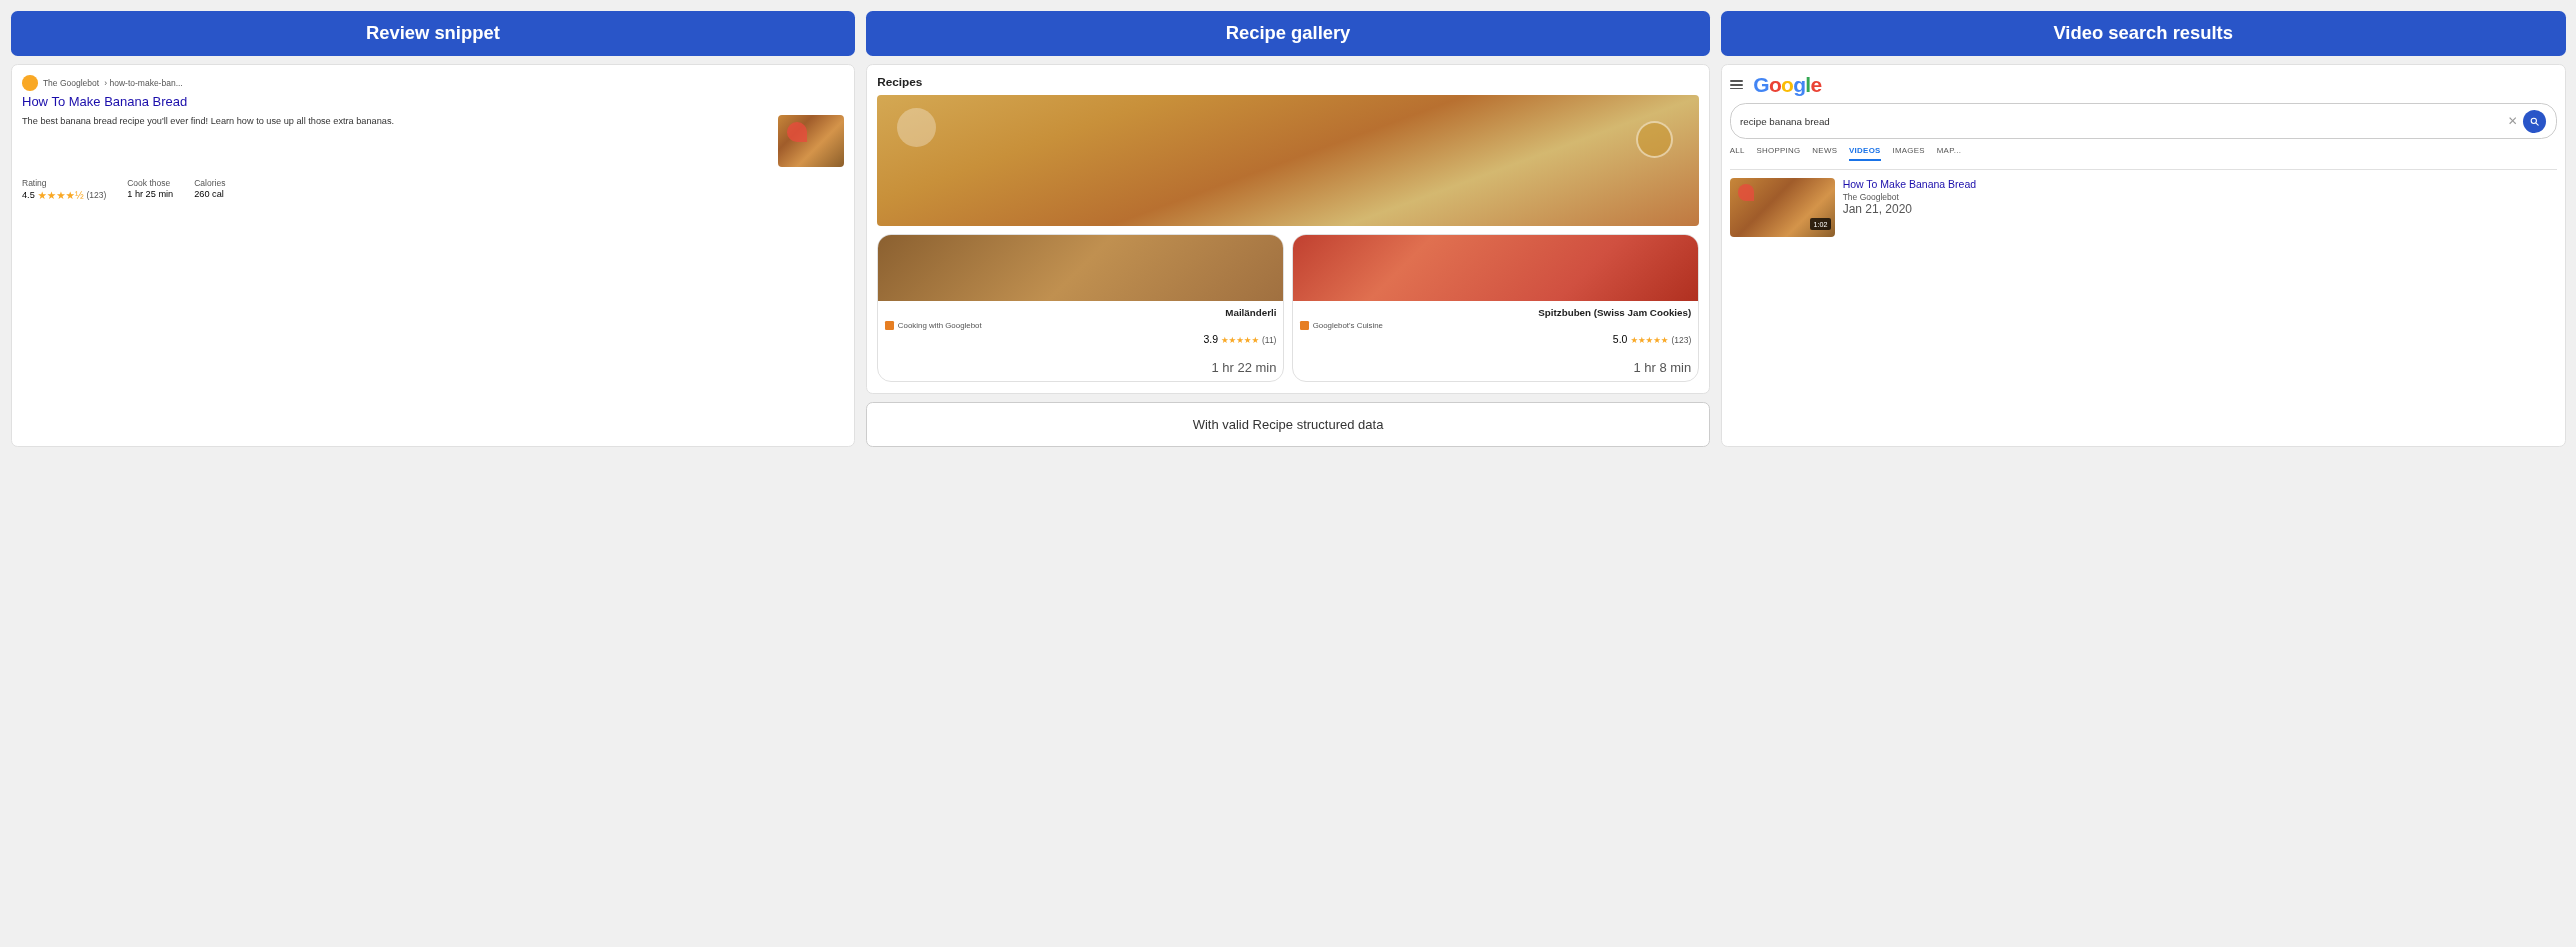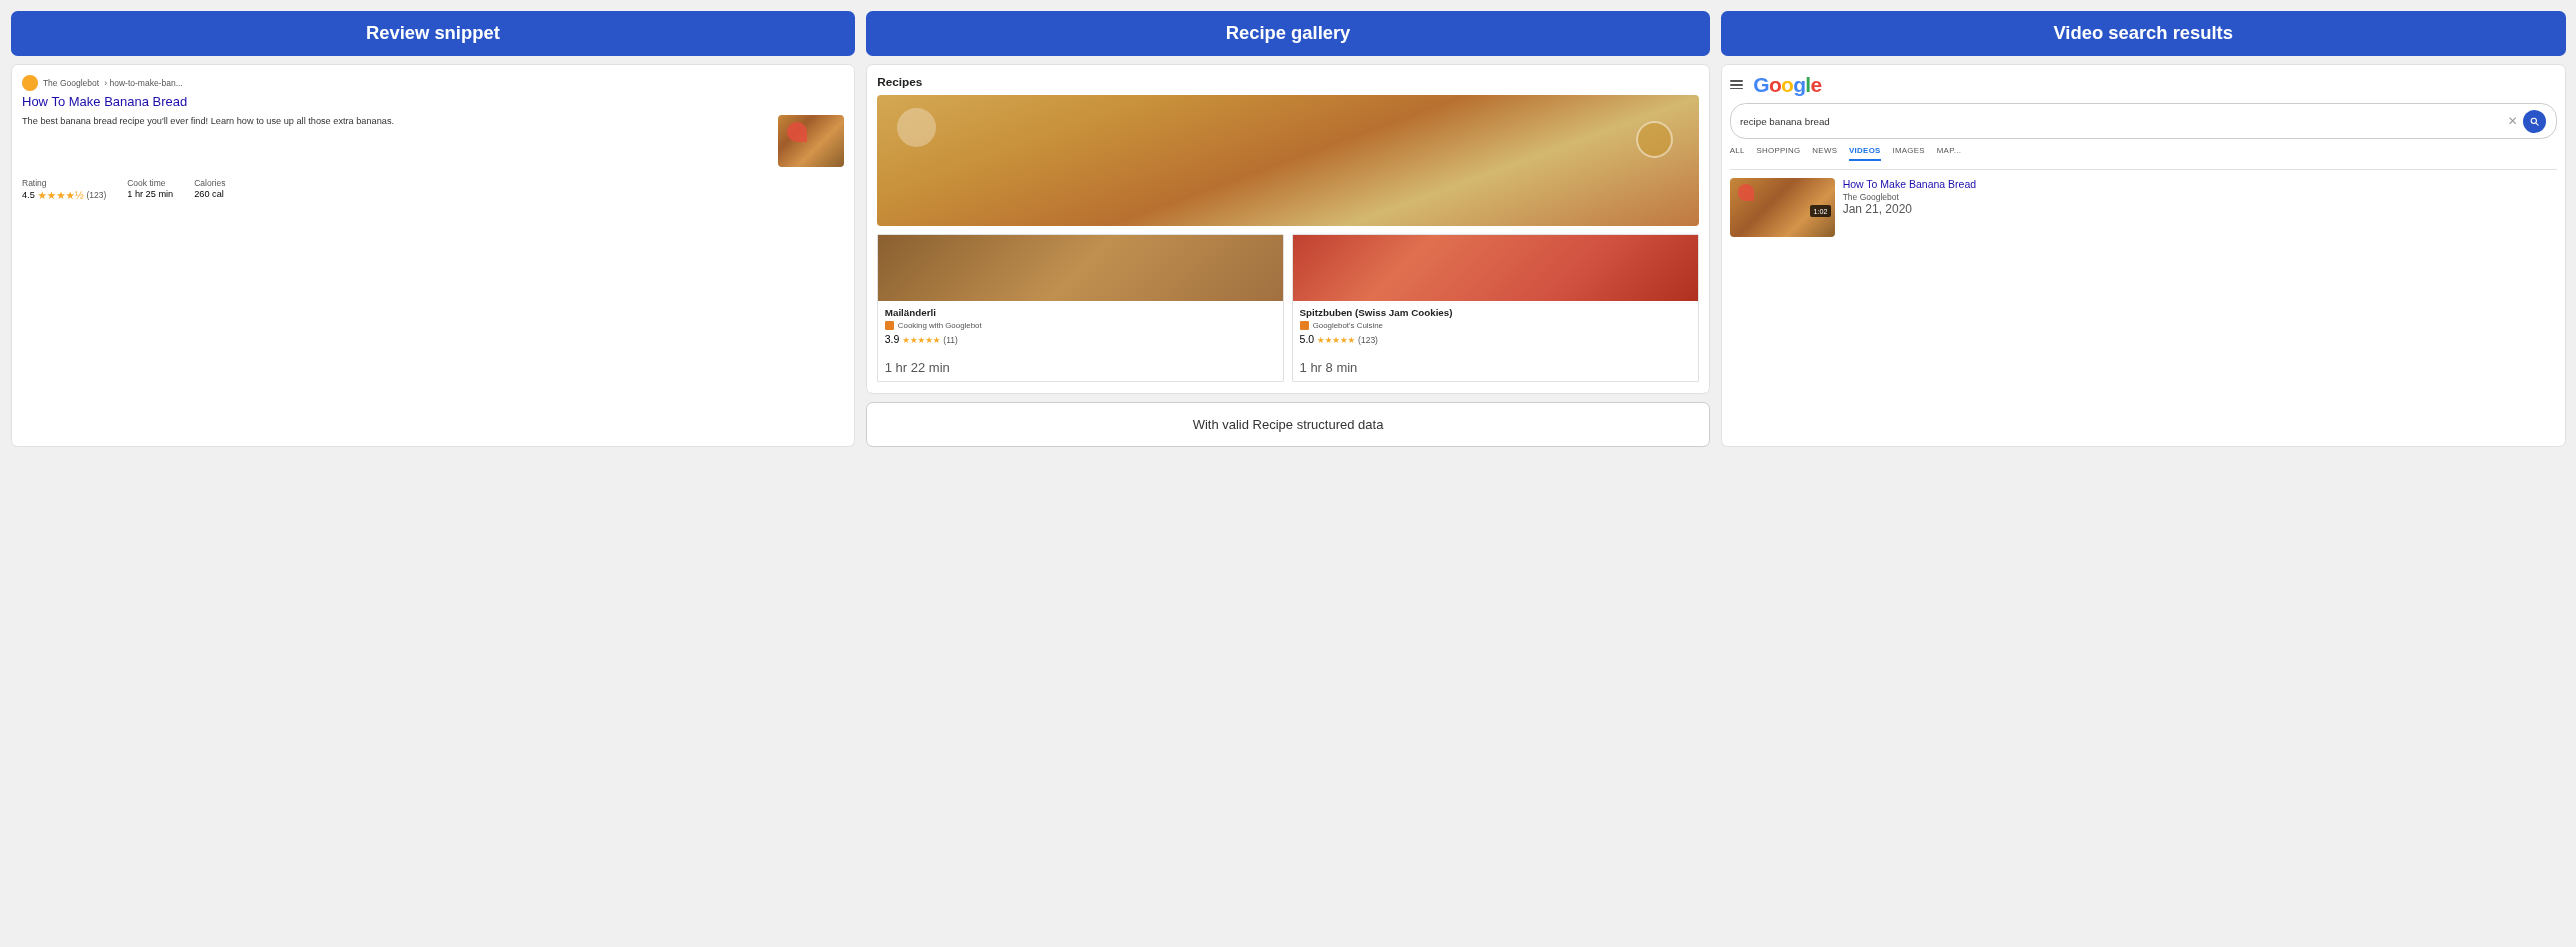--- a/index.html
+++ b/index.html
@@ -155,22 +155,23 @@
       border: 2px solid rgba(255,255,255,0.5);
     }
     .recipe-cards-row {
       display: flex;
       gap: 7.9px;
     }
     .recipe-card {
       flex: 1;
       background: white;
       border: 0.7px solid #e0e0e0;
-      border-radius: 1px;
+      border-radius: 14px;
       overflow: hidden;
+      text-align: right;
     }
     .recipe-card-img {
       width: 100%;
       height: 66px;
       background: linear-gradient(135deg, #8b6030 0%, #c09050 50%, #a07040 100%);
     }
     .recipe-card-img.spitz {
       background: linear-gradient(135deg, #c04030 0%, #e07050 30%, #d05040 70%, #b03020 100%);
     }
     .recipe-card-body {
@@ -312,21 +313,21 @@
       content: '';
       position: absolute;
       top: 6.6px; left: 7.9px;
       width: 16.4px; height: 16.4px;
       background: #e74c3c;
       border-radius: 50% 50% 0 50%;
       opacity: 0.8;
     }
     .video-duration {
       position: absolute;
-      bottom: 20px;
+      bottom: 7px;
       right: 3.9px;
       background: rgba(0,0,0,0.75);
       color: white;
       font-size: 7.2px;
       padding: 1.3px 3.3px;
       border-radius: 2px;
     }
     .video-info {
       flex: 1;
     }
@@ -363,21 +364,21 @@
     <div class="review-meta">
       <div>
         <div class="meta-label">Rating</div>
         <div class="meta-value">
           <span>4.5</span>
           <span class="stars">★★★★½</span>
           <span class="rating-count">(123)</span>
         </div>
       </div>
       <div>
-        <div class="meta-label">Cook time</div>
+        <div class="meta-label">Cook those</div>
         <div class="meta-value">
           <span>1 hr 25 min</span>
         </div>
       </div>
       <div>
         <div class="meta-label">Calories</div>
         <div class="meta-value">
           <span>260 cal</span>
         </div>
       </div>

